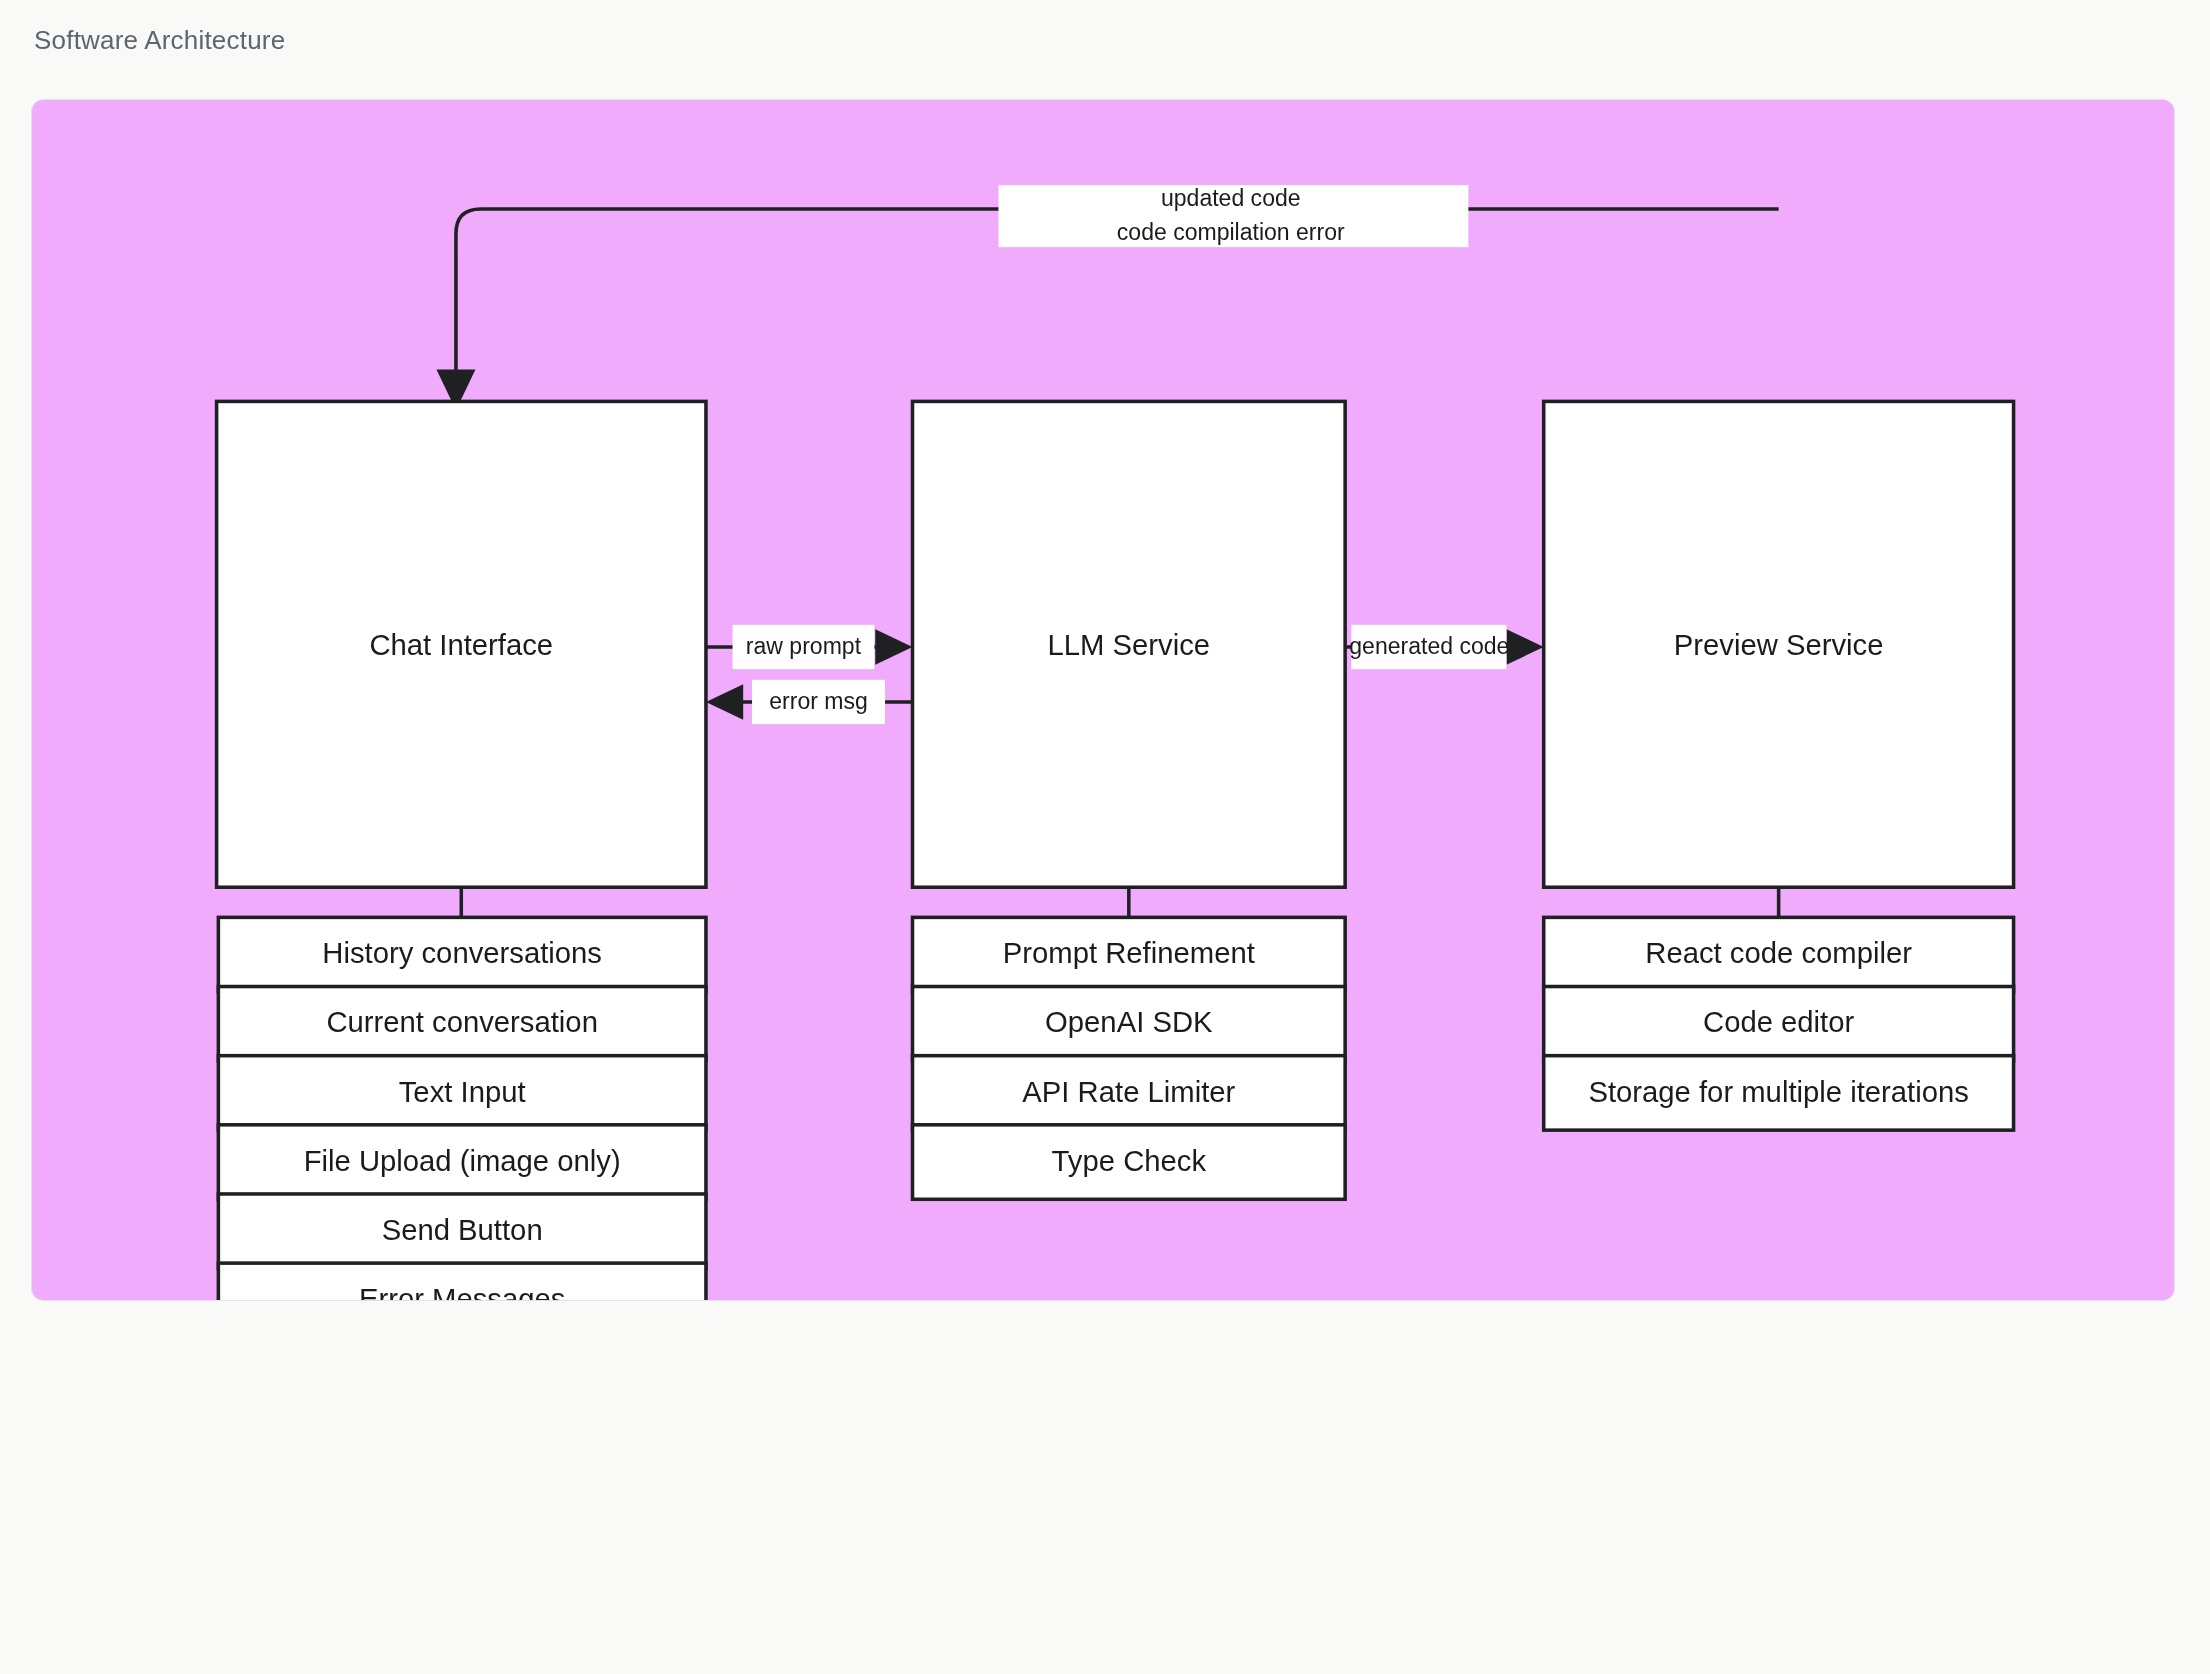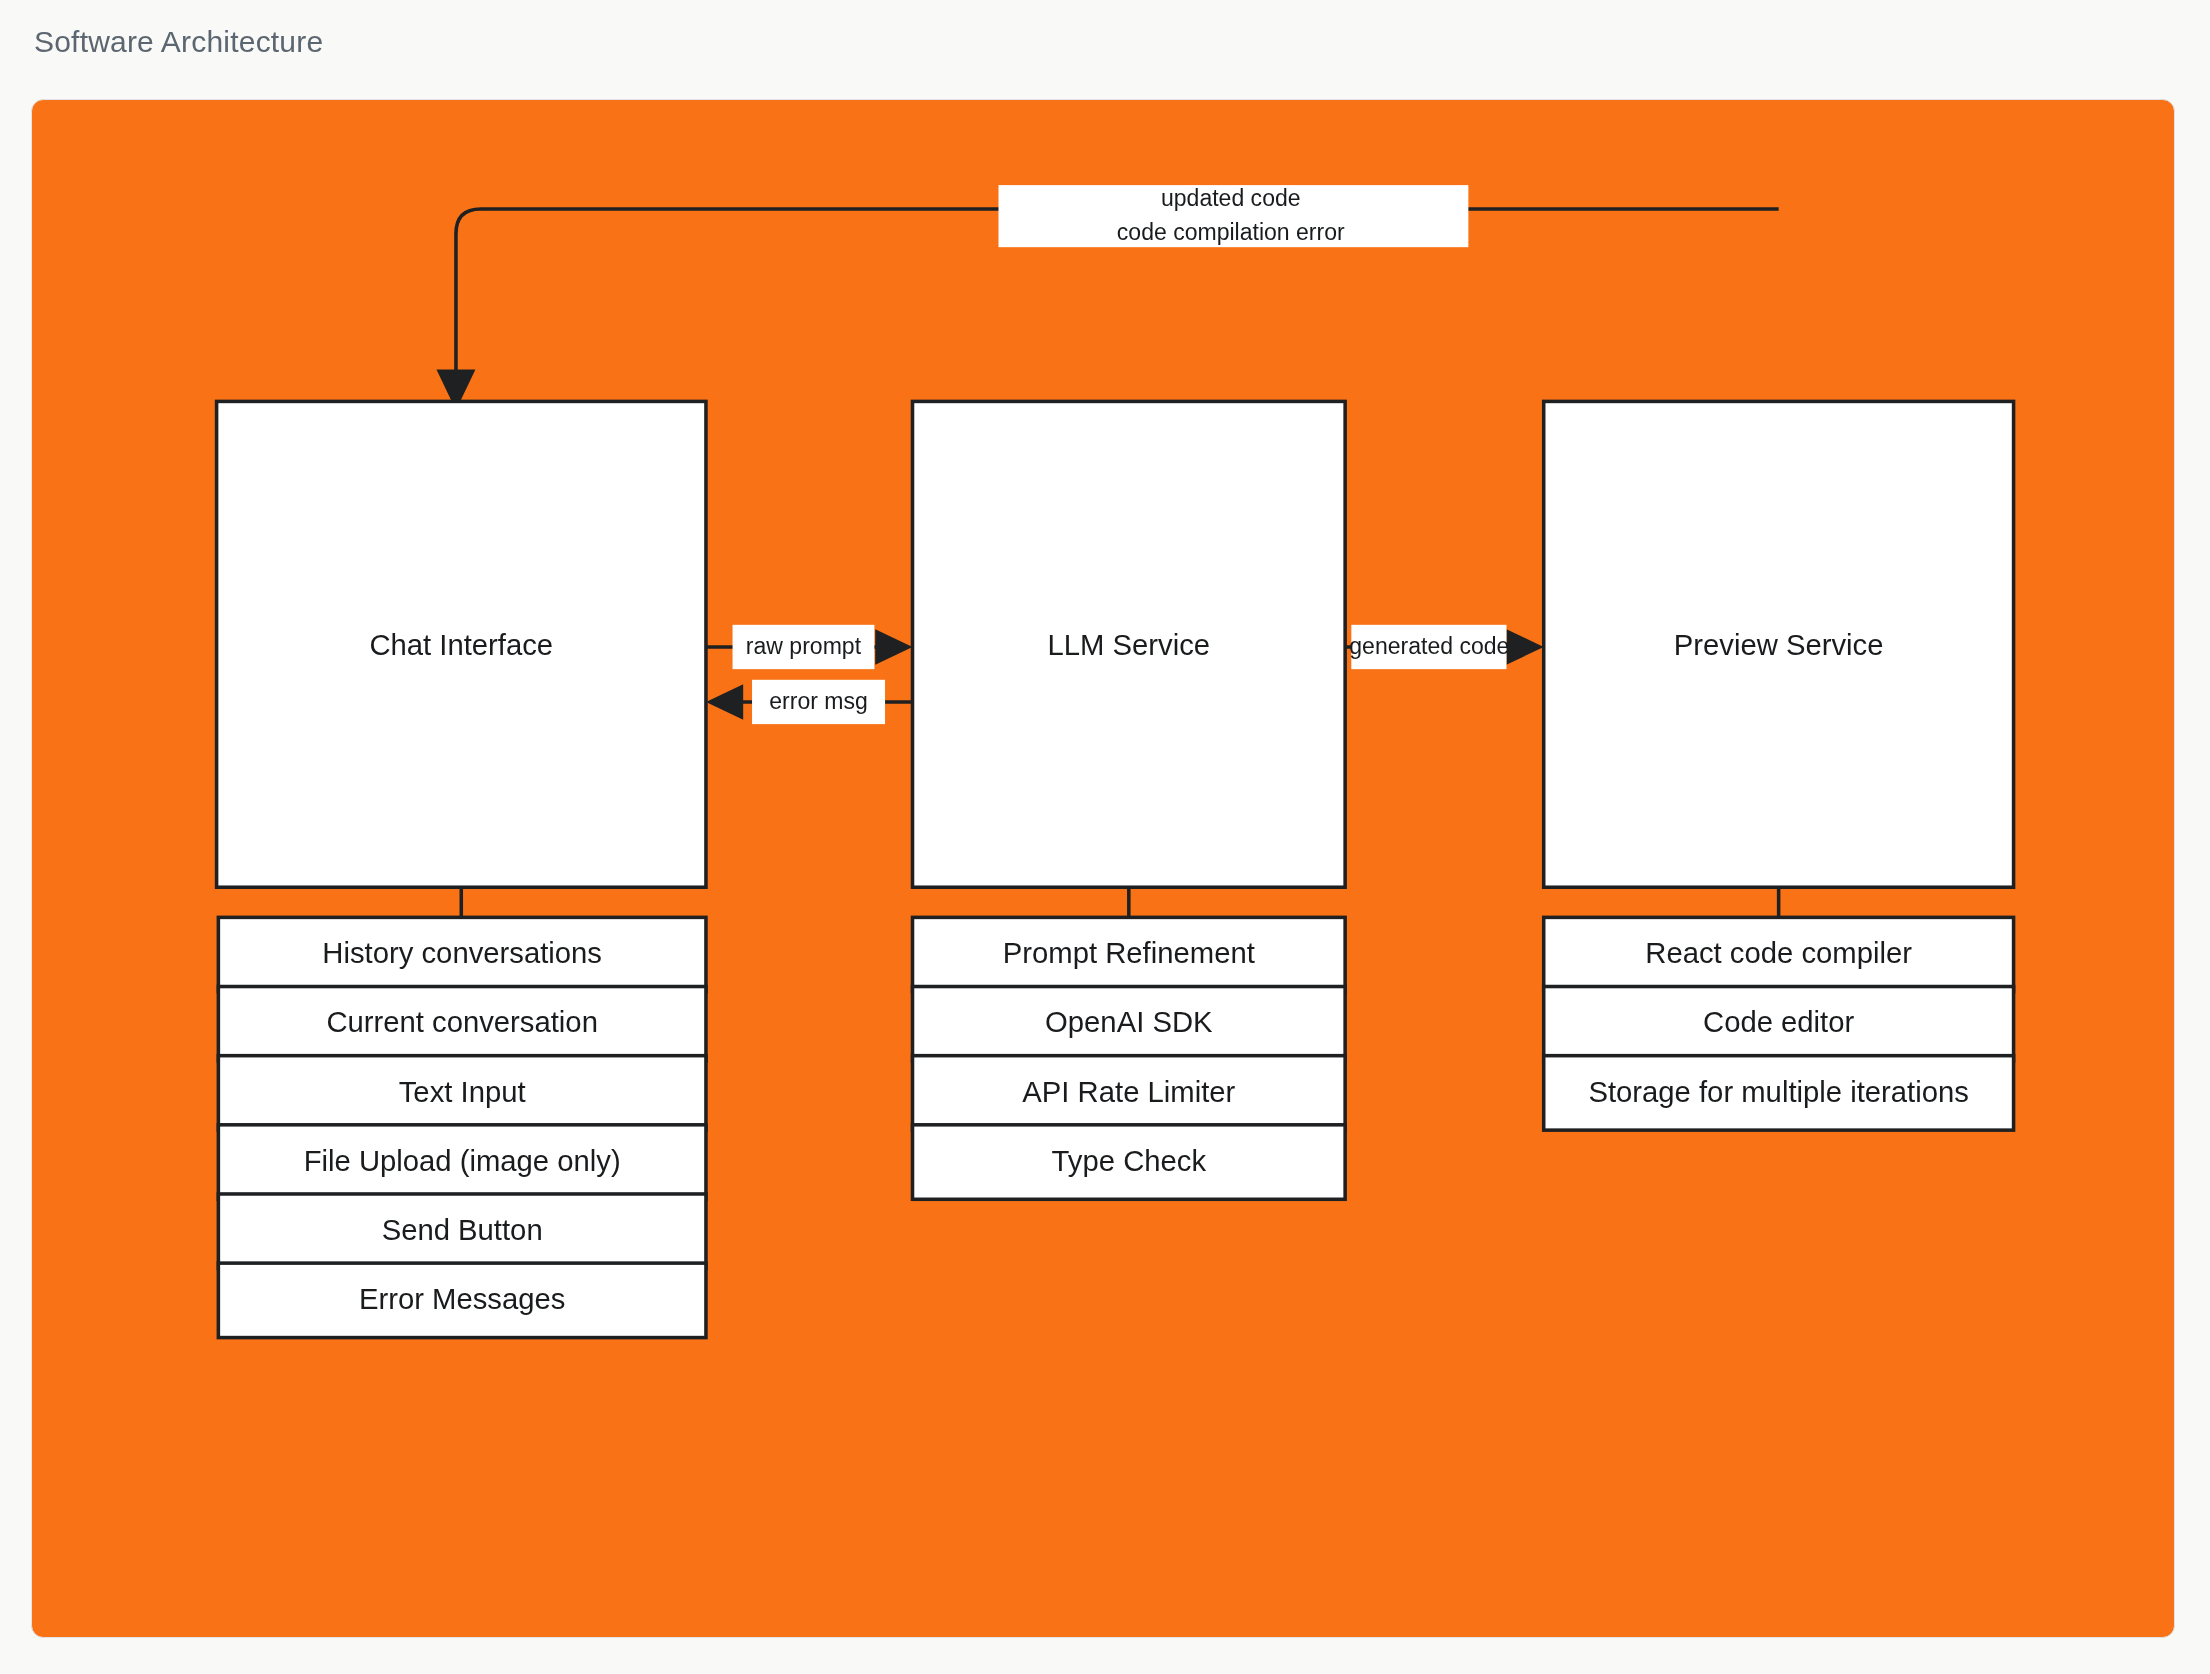--- a/index.html
+++ b/index.html
@@ -14,34 +14,34 @@
   #page {
     position: relative;
     width: 2210px;
     height: 1675px;
     background: #f9f9f7;
   }
   #page-title {
     position: absolute;
     left: 34px;
     top: 25px;
-    font-size: 30px;
+    font-size: 26px;
     font-weight: 400;
     color: #5c6670;
     letter-spacing: 0.2px;
     font-family: "Liberation Sans", sans-serif;
     white-space: nowrap;
   }
   #diagram-card {
     position: absolute;
     left: 31px;
     top: 99px;
     width: 2144px;
-    height: 1539px;
-    background: #f97316;
+    height: 1202px;
+    background: #f0abfc;
     border: 1.8px solid #dfe3e8;
     border-radius: 12.4px;
     box-sizing: border-box;
     overflow: hidden;
   }
   #diagram-svg {
     position: absolute;
     left: 0;
     top: 0;
     width: 2144px;

